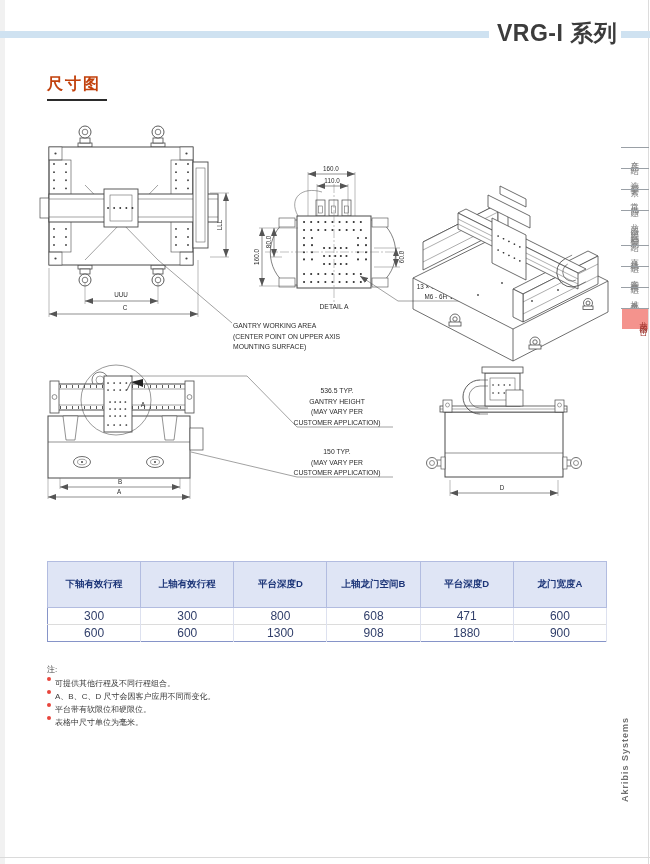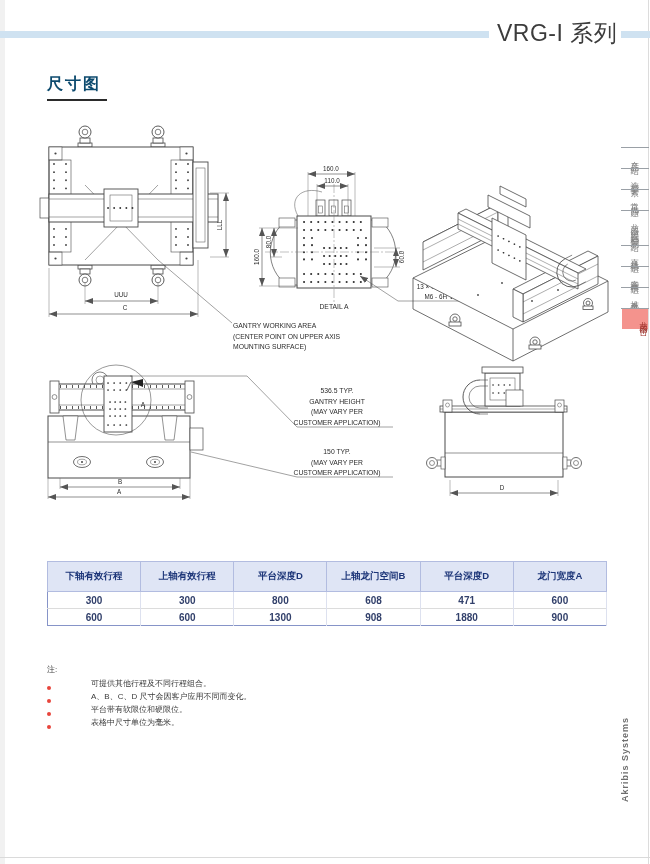--- a/index.html
+++ b/index.html
@@ -6,44 +6,44 @@
   .page{position:relative;width:650px;height:864px;background:#ffffff;overflow:hidden;
         font-family:"Liberation Sans",sans-serif;}
   .left-edge{position:absolute;left:0;top:0;width:5px;height:864px;background:#f1f1f1;}
   .right-edge{position:absolute;left:648px;top:0;width:1px;height:864px;background:#dcdcdc;}
   .bottom-edge{position:absolute;left:0;top:857px;width:650px;height:1px;background:#dadada;}
 
   
   .band{position:absolute;top:31px;height:7px;background:#cfe2f1;}
   .band.left{left:0;width:489px;}
   .band.right{left:621px;width:29px;}
-  .series-title{position:absolute;left:497px;top:18px;margin:0;font-size:23px;font-weight:400;
+  .series-title{position:absolute;left:497px;top:18px;margin:0;font-size:23px;font-weight:700;
                 color:#3c3c3c;letter-spacing:0.5px;white-space:nowrap;}
 
   
   .section-title{position:absolute;left:47px;top:74px;margin:0;font-size:16px;font-weight:700;
-                 color:#0c4a6e;letter-spacing:2px;border-bottom:2px solid #2b2b2b;padding:0 6px 4px 0;}
+                 color:#c2410c;letter-spacing:2px;border-bottom:2px solid #2b2b2b;padding:0 6px 4px 0;}
 
   
   .drawings{position:absolute;left:30px;top:110px;}
   .dt{font-family:"Liberation Sans",sans-serif;font-size:6.3px;fill:#2b2b2b;}
   .an{font-family:"Liberation Sans",sans-serif;font-size:6.8px;fill:#2b2b2b;}
 
   
   .spec-table{position:absolute;left:47px;top:561px;width:560px;border-collapse:collapse;
               border:1.5px solid #8694c8;table-layout:fixed;}
   .spec-table th{background:#dfe5f5;color:#1c3578;font-weight:700;font-size:9.5px;height:29px;
-                 border:1px solid #b2bce0;padding:0;}
-  .spec-table td{color:#32406b;font-size:10px;height:16px;text-align:center;padding:0;
-                 border-right:1px solid #dde1ef;border-top:1px solid #dcdcdc;font-weight:bold;}
+                 border:1px solid #b2bce0;padding:8px;}
+  .spec-table td{color:#32406b;font-size:12px;height:16px;text-align:center;padding:0;
+                 border-right:1px solid #dde1ef;border-top:1px solid #dcdcdc;}
 
   
   .notes{position:absolute;left:47px;top:663px;font-size:8px;color:#3a3a3a;line-height:13px;}
   .notes-label{margin-bottom:1px;}
-  .note-item{display:flex;align-items:flex-end;gap:36px;}
+  .note-item{display:flex;align-items:flex-start;}
   .bullet{display:inline-block;width:4px;height:4px;border-radius:50%;background:#e8453c;
           margin-right:4px;flex:0 0 auto;}
 
   
   .sidebar{position:absolute;left:621px;top:147px;width:28px;display:flex;flex-direction:column;
            align-items:center;}
   .sep{width:28px;height:1px;background:#9aa0a6;}
   .tab{writing-mode:vertical-rl;text-orientation:upright;font-size:8.5px;color:#828282;
        letter-spacing:2px;padding:6px 0;line-height:1;cursor:default;}
   .tab.active{background:#f4938d;color:#9c2f28;width:26px;text-align:center;}

